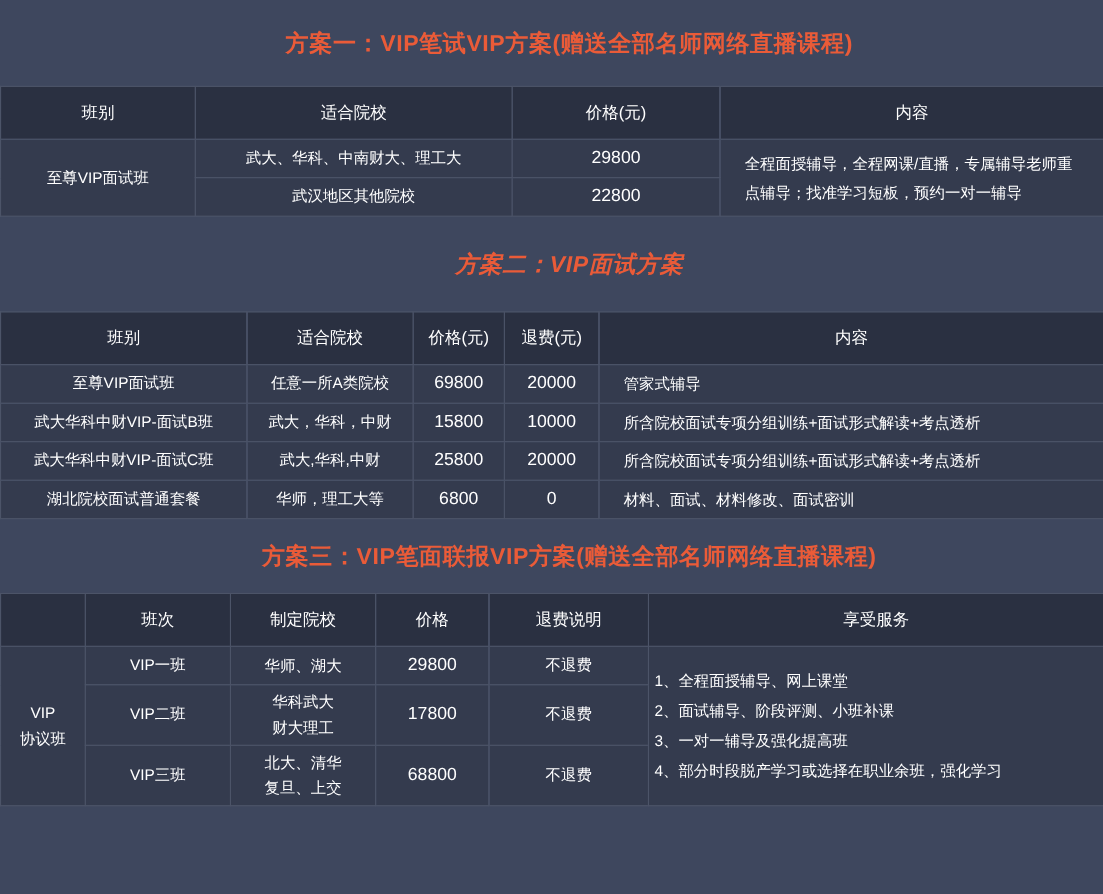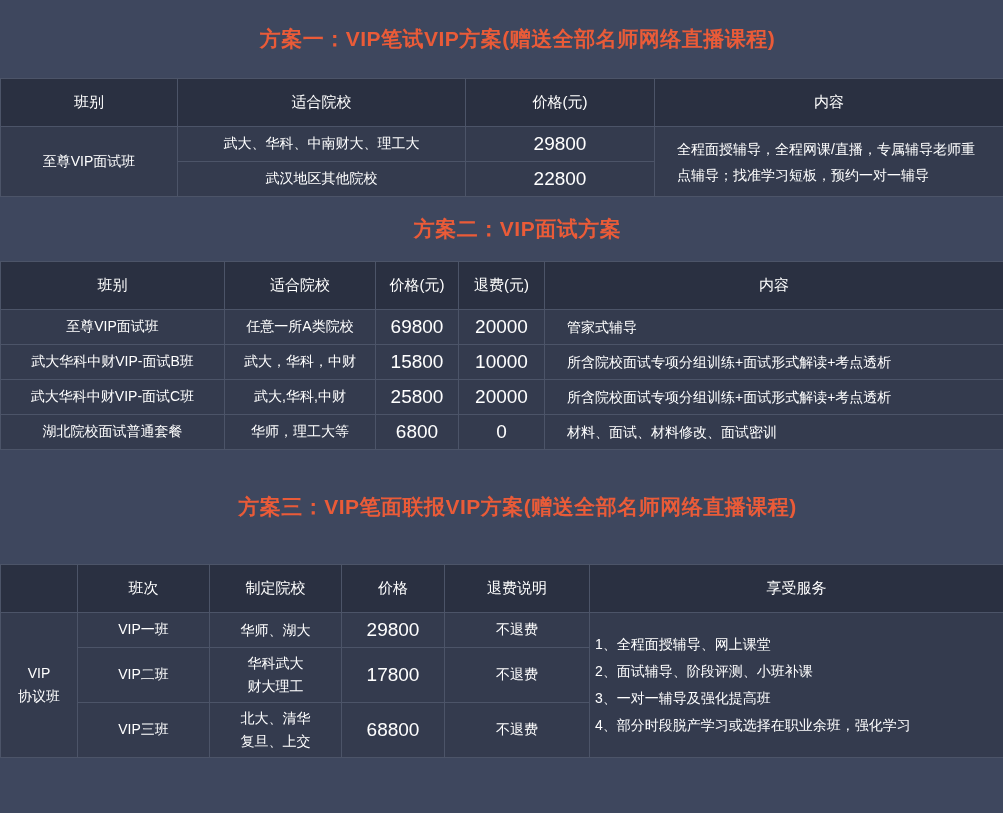--- a/index.html
+++ b/index.html
@@ -12,22 +12,22 @@
     height: 813px;
     overflow: hidden;
   }
   .title-area {
     display: flex;
     align-items: center;
     justify-content: center;
     margin-left: 32px;
   }
   .title-area.a1 { height: 78px; }
-  .title-area.a2 { height: 64px; }
-  .title-area.a3 { height: 114px; }
+  .title-area.a2 { height: 86px; font-style: italic; }
+  .title-area.a3 { height: 67px; }
   .section-title {
     color: #EA5B38;
     font-size: 21px;
     font-weight: bold;
     letter-spacing: 0.5px;
   }
   table {
     width: 1003px;
     border-collapse: collapse;
     table-layout: fixed;
@@ -41,21 +41,21 @@
     color: #ffffff;
     overflow: hidden;
   }
   thead tr { height: 48px; background: #2A3041; }
   thead th { font-size: 15px; }
   tbody tr { background: #343B4E; }
   .t1 tbody tr { height: 35px; }
   .t2 tbody tr { height: 33px; }
   .t3 .r1 { height: 35px; }
   .t3 .r2, .t3 .r3 { height: 55px; }
-  td.num { font-size: 19px; }
+  td.num { font-size: 16px; }
   td.left {
     text-align: left;
     padding: 4px 22px;
     line-height: 26px;
   }
   td.pre {
     white-space: pre-line;
     line-height: 23px;
   }
   .t3 td.services {

